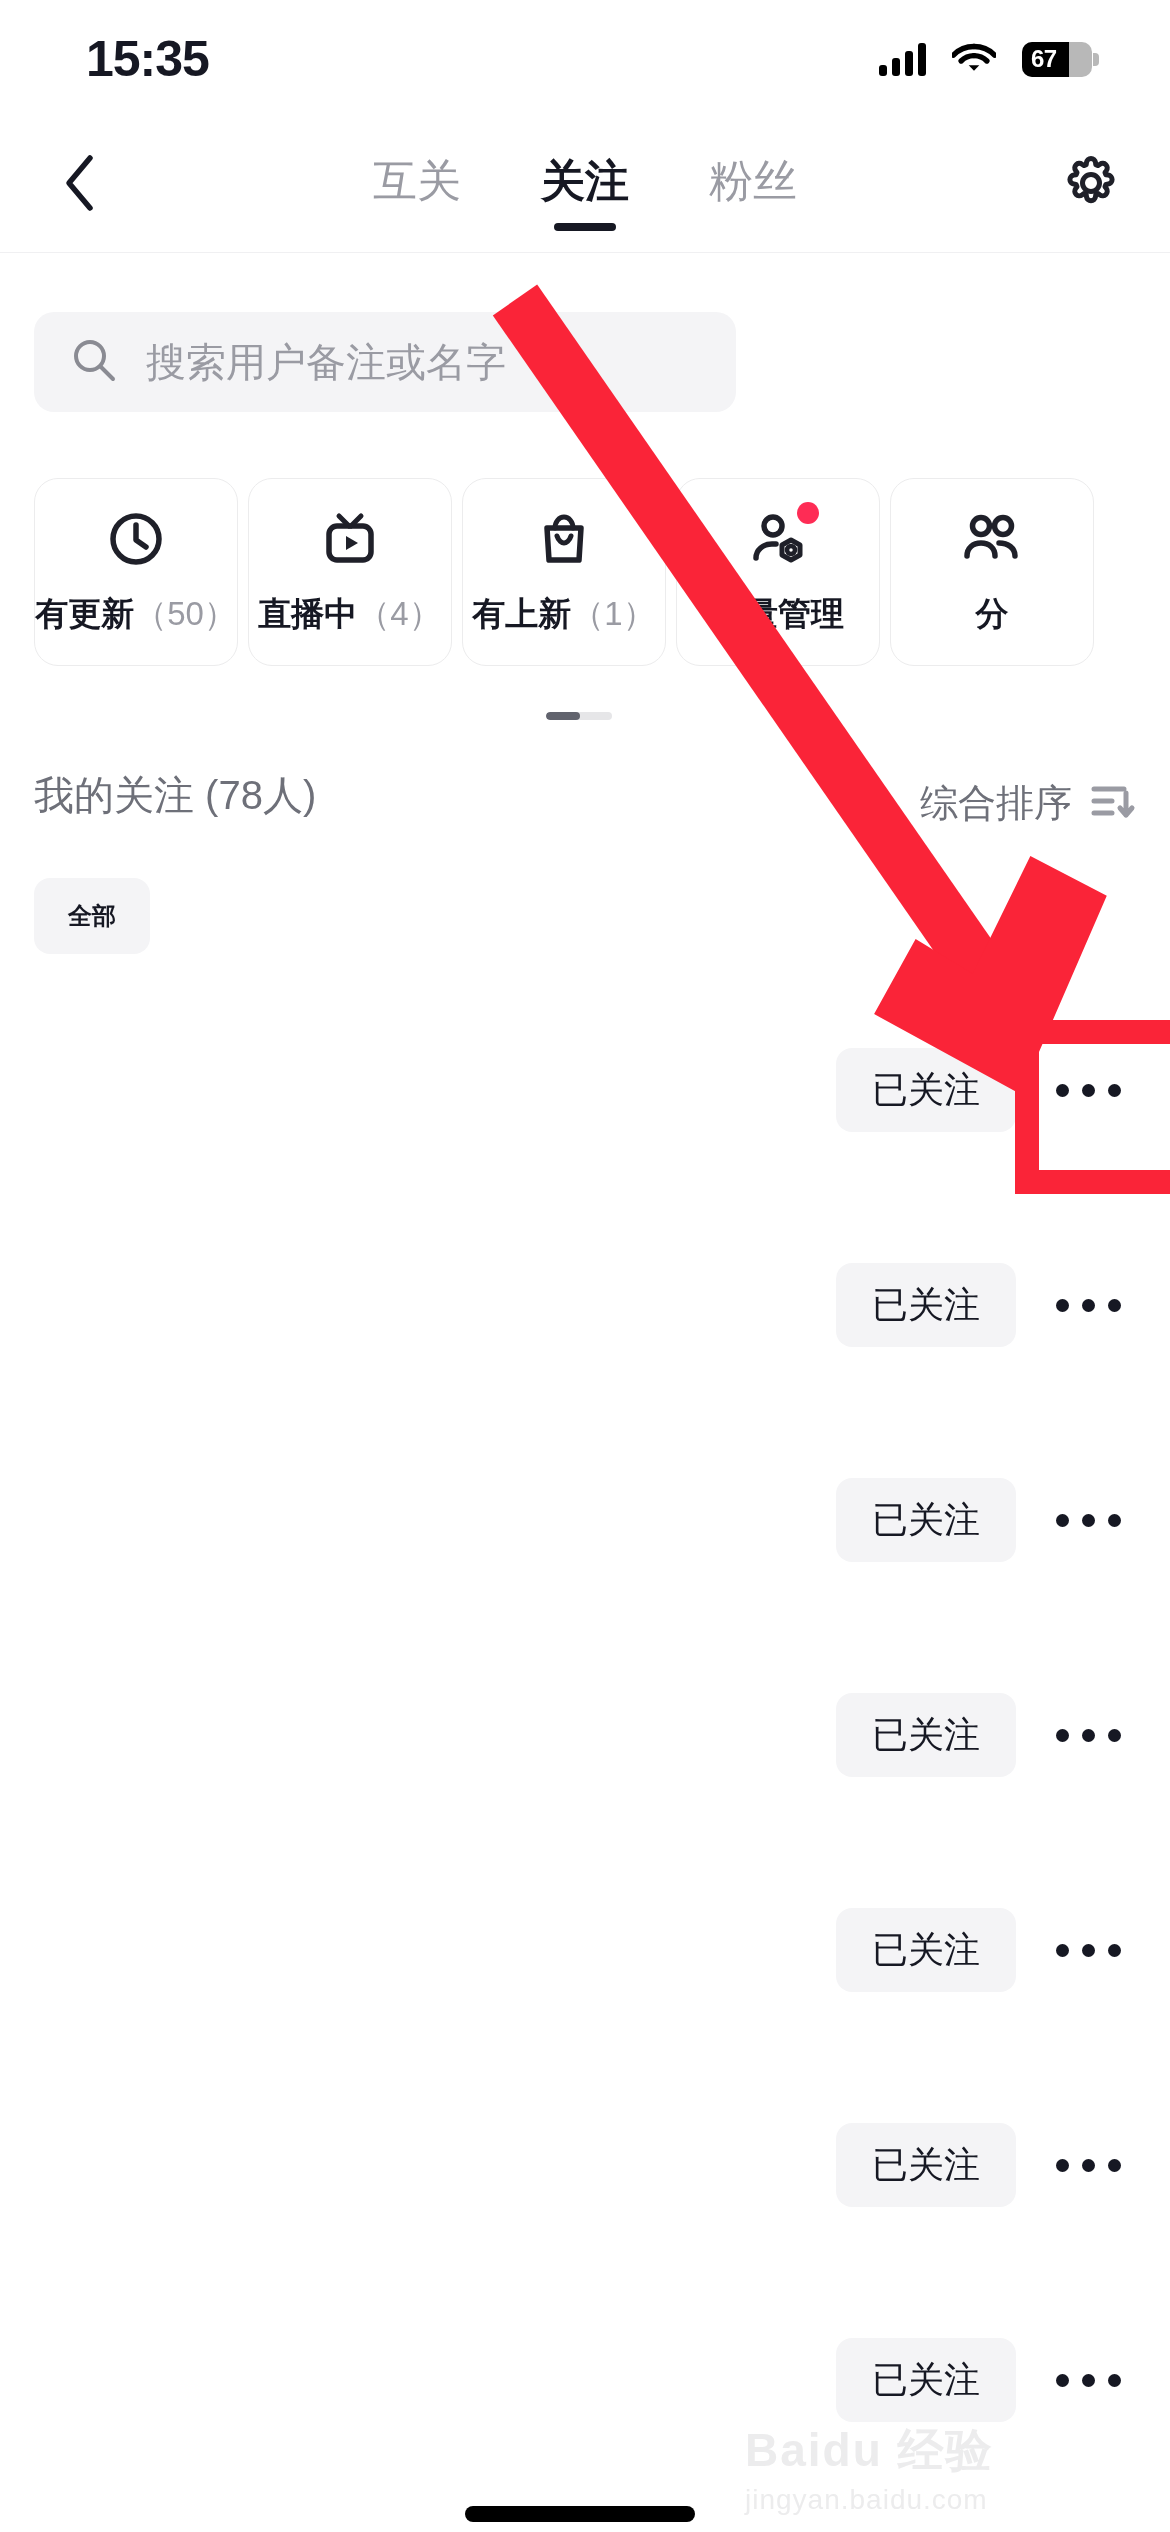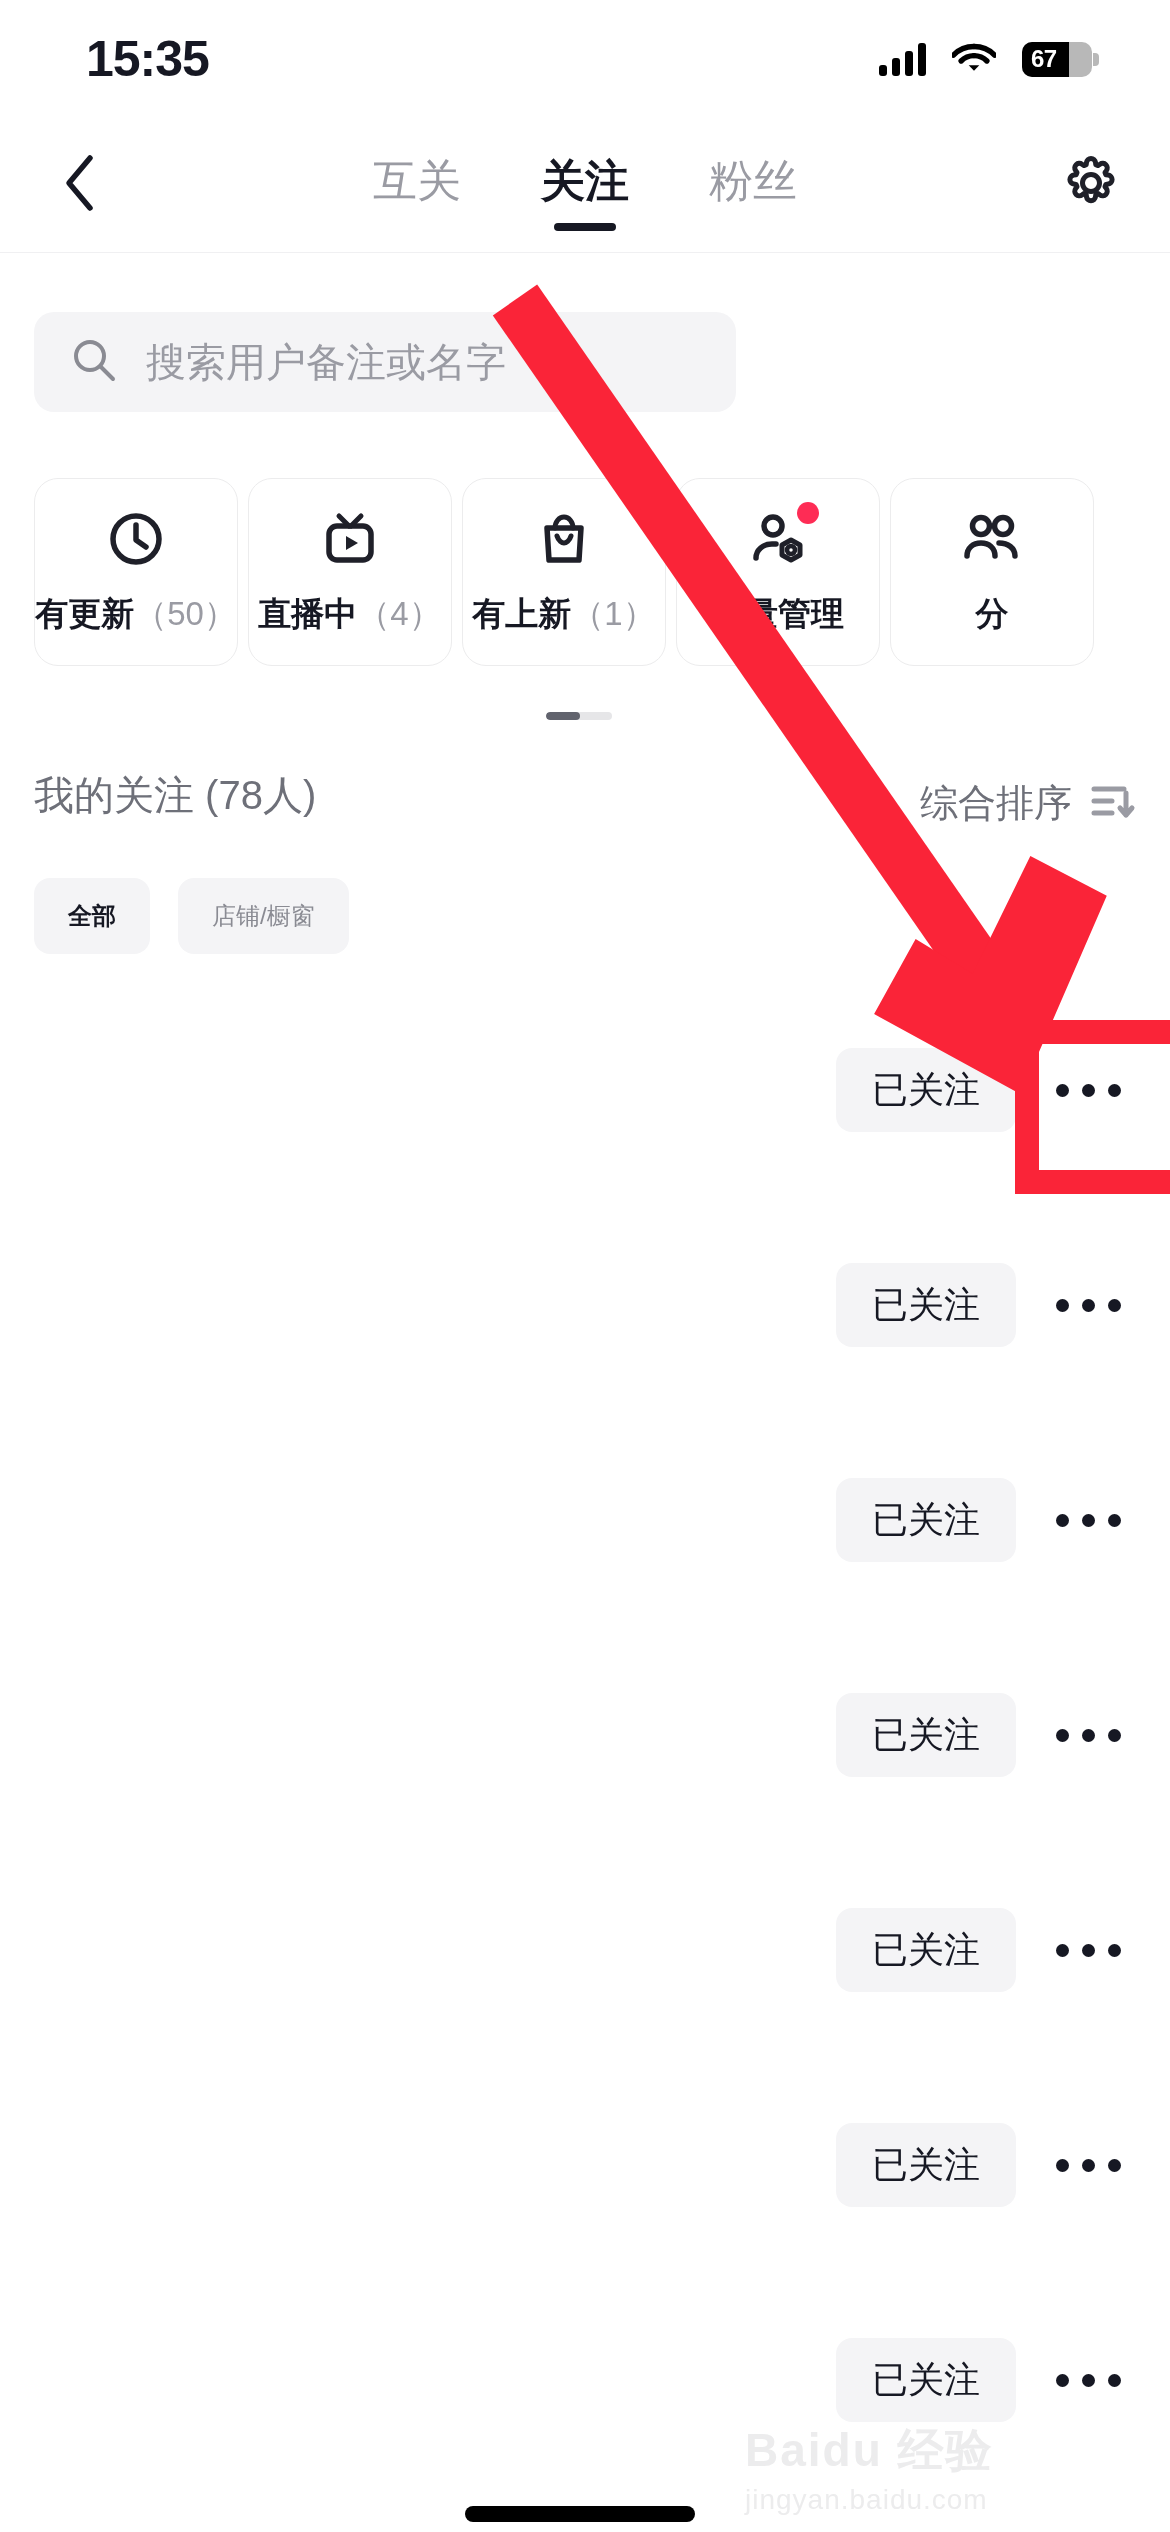--- a/index.html
+++ b/index.html
@@ -305,21 +305,20 @@
       <svg width="48" height="40" viewBox="0 0 48 40">
         <path d="M6 8h30M6 20h18M6 32h18" stroke="#9a9ba3" stroke-width="5" stroke-linecap="round"></path>
         <path d="M38 12v22M38 34l-6-7M38 34l6-7" stroke="#9a9ba3" stroke-width="5" fill="none" stroke-linecap="round" stroke-linejoin="round"></path>
       </svg>
     </span>
   </span>
 </div>
 
 <div class="cats">
   <div class="cat active">全部</div>
-  <div class="cat">店铺/橱窗</div>
 </div>
 
 <div class="list">
 
   <div class="row">
     <div class="left">
       <div class="avatar"></div>
       <div class="uname"></div>
     </div>
     <div class="actions">

